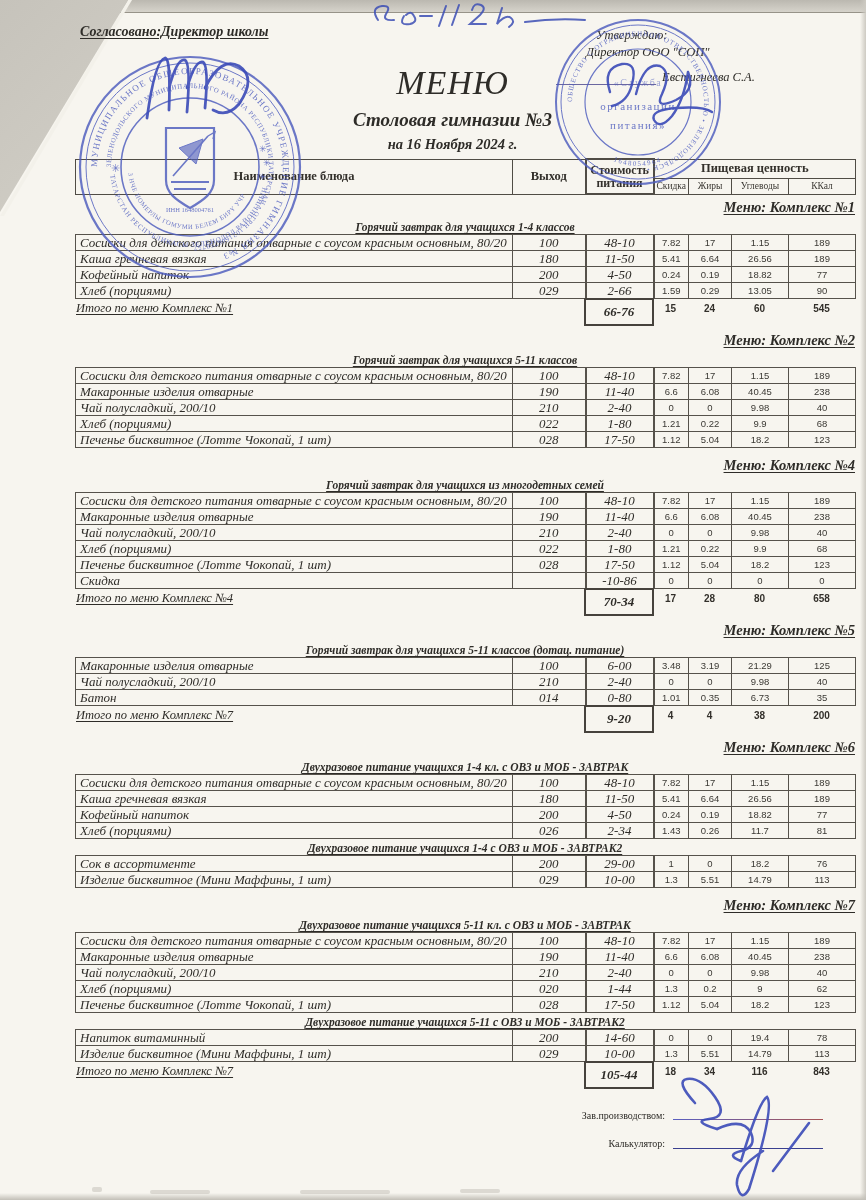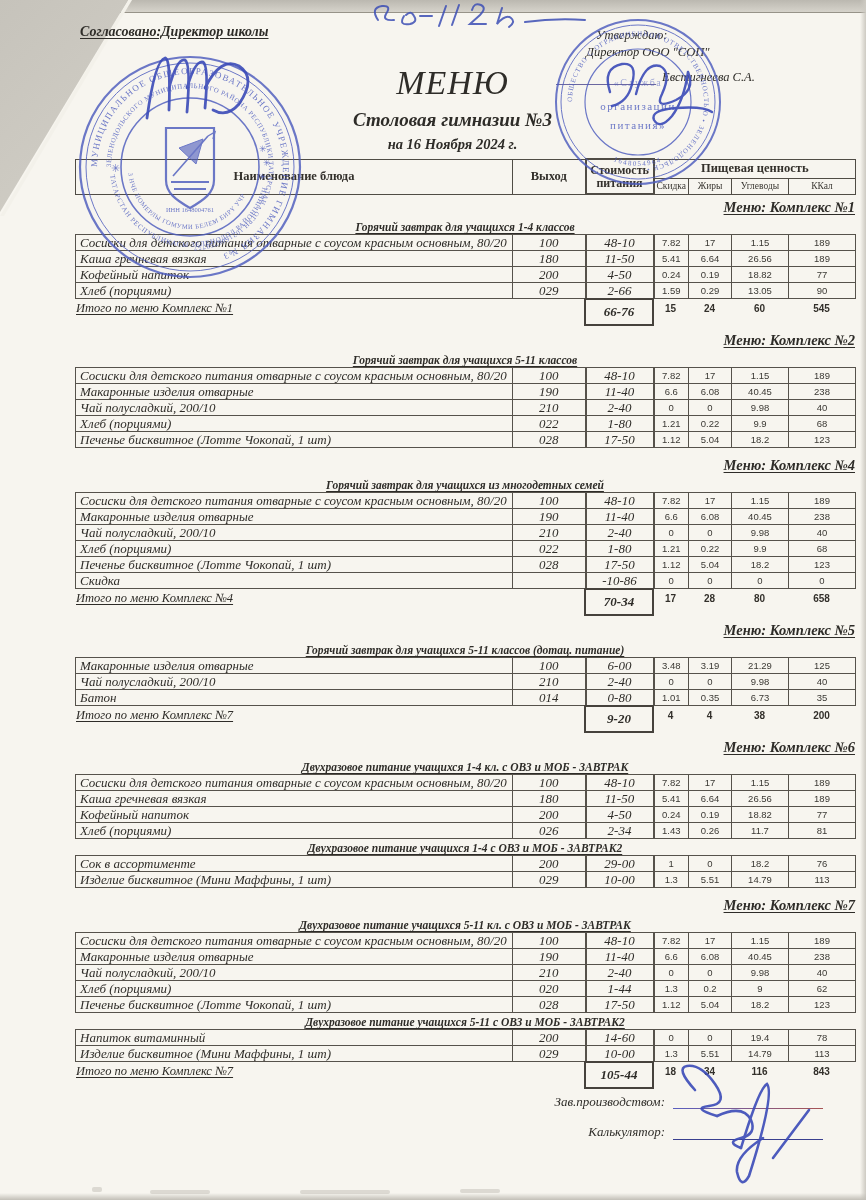--- a/index.html
+++ b/index.html
@@ -61,22 +61,22 @@
   .total-table td{border:none;vertical-align:top;}
   .t-label{font-weight:normal;font-style:italic;font-size:12.5px;text-decoration:underline;
     text-underline-offset:2px;padding-top:2px;white-space:nowrap;}
   .t-cost-cell{position:relative;}
   .t-cost-box{position:absolute;left:-1px;top:-1px;right:-1px;height:24px;
     border:2px solid #46423c;text-align:center;font-weight:bold;font-style:italic;
     font-size:13px;line-height:24px;}
   .t-n{font-family:"Liberation Sans","DejaVu Sans",sans-serif;font-weight:bold;
     font-size:10px;text-align:center;padding-top:4px;color:#33302b;}
   
-  .footer{position:relative;margin-top:8px;margin-left:410px;width:370px;
-    font-style:italic;font-size:13px;}
+  .footer{position:relative;margin-top:21px;margin-left:410px;width:370px;
+    font-size:10px;}
   .footer .frow{display:flex;align-items:flex-end;margin-bottom:14px;}
   .footer .flabel{width:180px;text-align:right;padding-right:8px;}
   .footer .fline1{width:150px;height:13px;border-bottom:1px solid transparent;
     background:linear-gradient(to right,#5a5fc0,#a85454) bottom/100% 1px no-repeat;}
   .footer .fline2{width:150px;height:13px;border-bottom:1px solid #3a3f8f;}
   
   .stamp{position:absolute;z-index:5;opacity:.82;}
   .ink{position:absolute;z-index:6;}
   svg text{fill:#4d5cbe;}
 </style>

